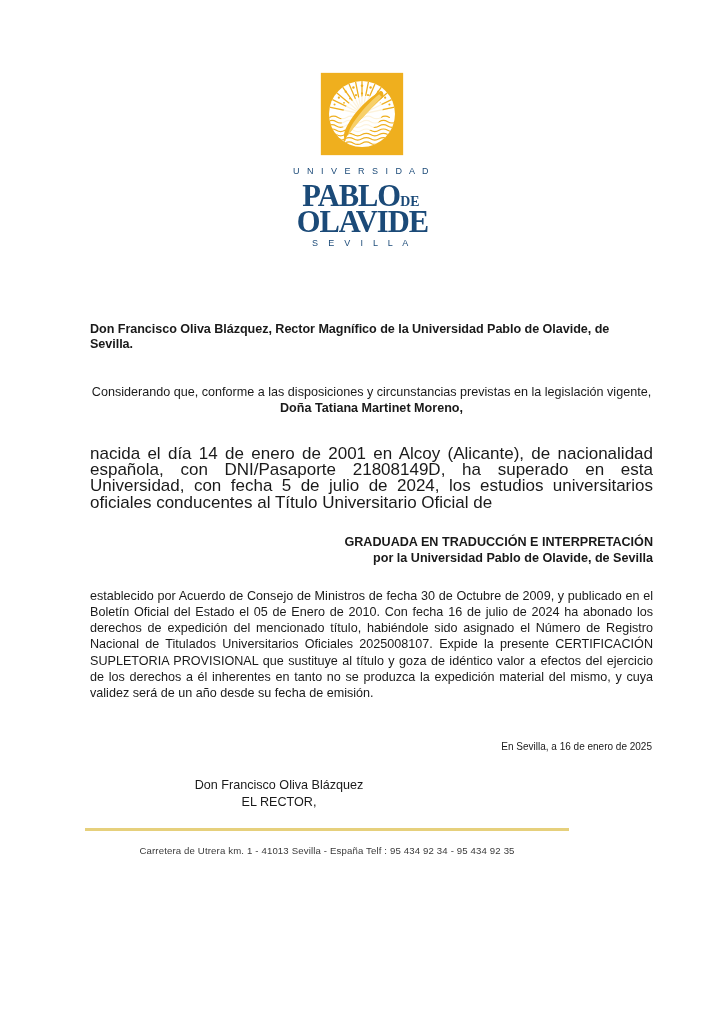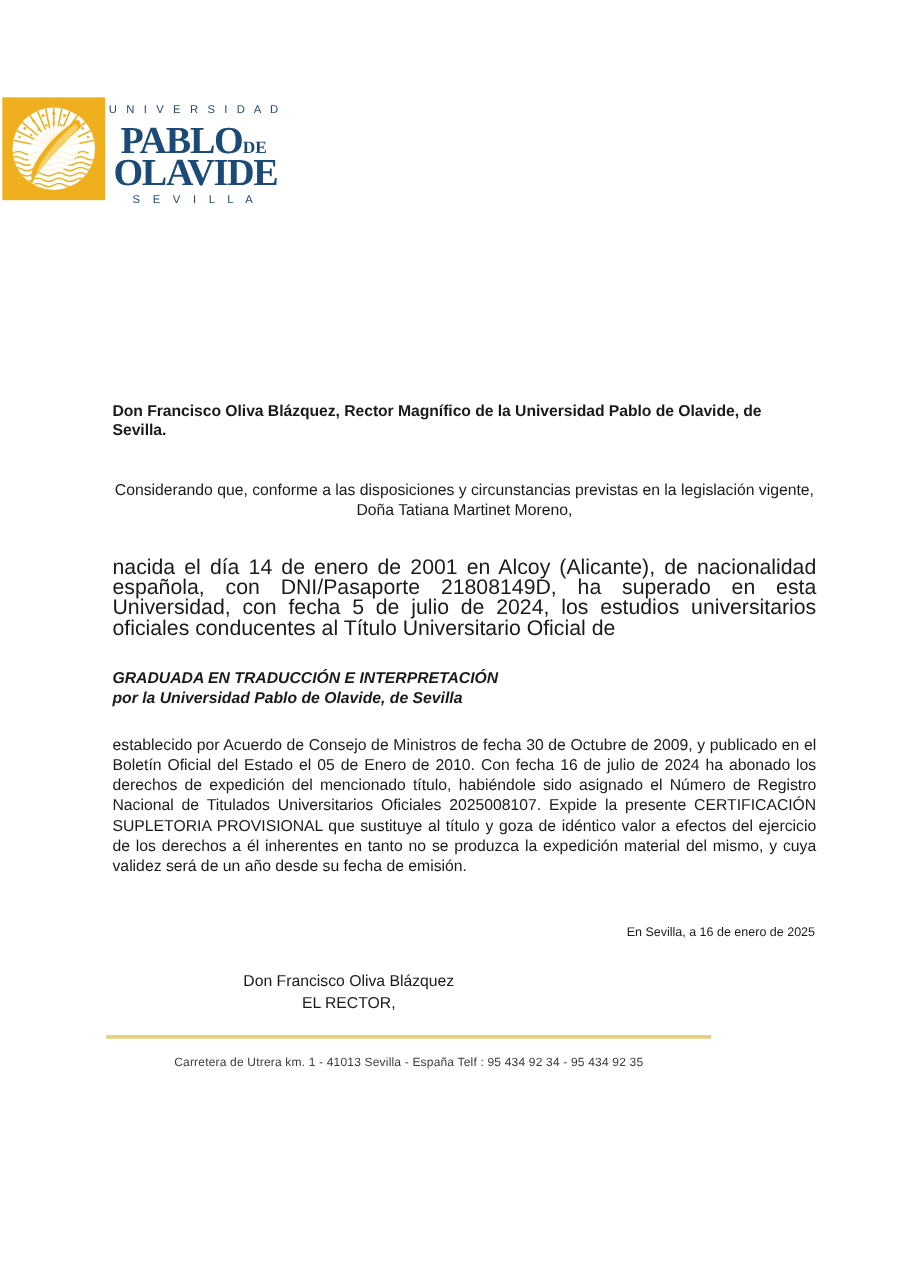--- a/index.html
+++ b/index.html
@@ -24,21 +24,21 @@
     background: #ffffff;
   }
 
   
   .logo-block {
     position: absolute;
     top: 72px;
     left: 0;
     width: 724px;
     display: flex;
-    flex-direction: row;
+    flex-direction: column;
     align-items: center;
     text-align: center;
   }
   .logo-mark {
     width: 86px;
     height: 84px;
     display: block;
   }
   .logo-word {
     margin-top: 7px;
@@ -63,39 +63,38 @@
     letter-spacing: -0.05px;
   }
 
   .para-considerando {
     margin-top: 32px;
     font-size: 12.6px;
     line-height: 16px;
     text-align: center;
   }
   .para-considerando .nombre {
-    font-weight: normal;
+    font-weight: bold;
     display: block;
   }
 
   .para-nacida {
     margin-top: 30px;
     font-size: 17px;
     line-height: 16.2px;
     text-align: justify;
     text-justify: inter-word;
   }
 
   .degree-block {
     margin-top: 23px;
-    text-align: left;
+    text-align: right;
     font-weight: bold;
     font-size: 12.6px;
     line-height: 16px;
-    font-style: italic;
   }
 
   .para-establecido {
     margin-top: 22px;
     font-size: 12.6px;
     line-height: 16.2px;
     text-align: justify;
     text-justify: inter-word;
   }
 

